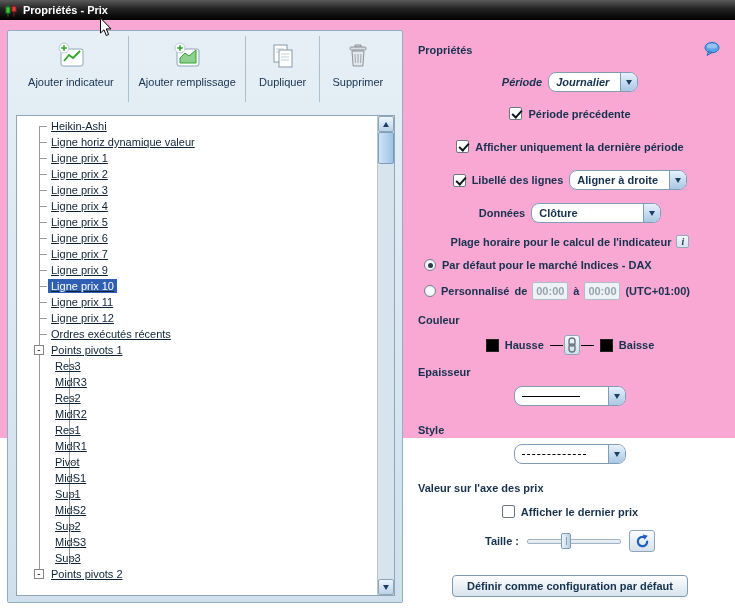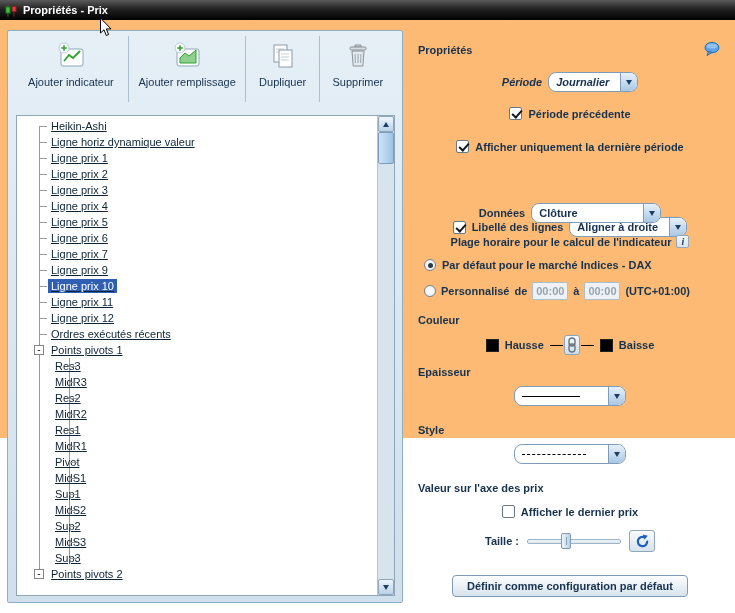--- a/index.html
+++ b/index.html
@@ -1,19 +1,19 @@
 <!DOCTYPE html>
 <html><head>
 <meta charset="utf-8">
 <style>
   * { box-sizing: border-box; margin: 0; padding: 0; }
   html,body { width:735px; height:613px; overflow:hidden; }
   .window {
     position:relative; width:735px; height:438px;
-    background:#fdba74;
+    background:#f9a8d4;
     font-family:"Liberation Sans", sans-serif;
     font-size:11px; color:#16324f;
   }
   
   .titlebar {
     position:absolute; left:0; top:0; right:0; height:20px;
     background:linear-gradient(#5a5a5a,#222 45%,#000);
     display:flex; align-items:center; gap:5px; padding-left:4px;
     color:#fff; font-weight:bold;
   }
@@ -75,21 +75,21 @@
   
   .rp { position:absolute; left:410px; top:30px; width:320px; height:573px; font-weight:bold; }
   .row { position:absolute; left:0; right:0; display:flex; align-items:center; gap:6px; }
   .row.center { justify-content:center; }
   .row.left8 { left:8px; right:auto; }
   .row.left14 { left:14px; right:auto; }
   .r-title   { top:12px; left:8px; right:10px; justify-content:space-between; }
   .r-periode { top:42px;font-style:italic; }
   .r-chk1    { top:77px; }
   .r-chk2    { top:110px; }
-  .r-chk3    { top:140px;margin-top:47px; }
+  .r-chk3    { top:140px; }
   .r-donnees { top:173px; }
   .r-plage   { top:205px; gap:5px; }
   .r-radio1  { top:229px; }
   .r-radio2  { top:252px; gap:5px; }
   .r-couleur { top:284px; }
   .r-swatch  { top:305px; gap:0; }
   .r-epaisseur { top:336px; }
   .r-epdd    { top:356px; }
   .r-style   { top:394px; }
   .r-styledd { top:414px; }

